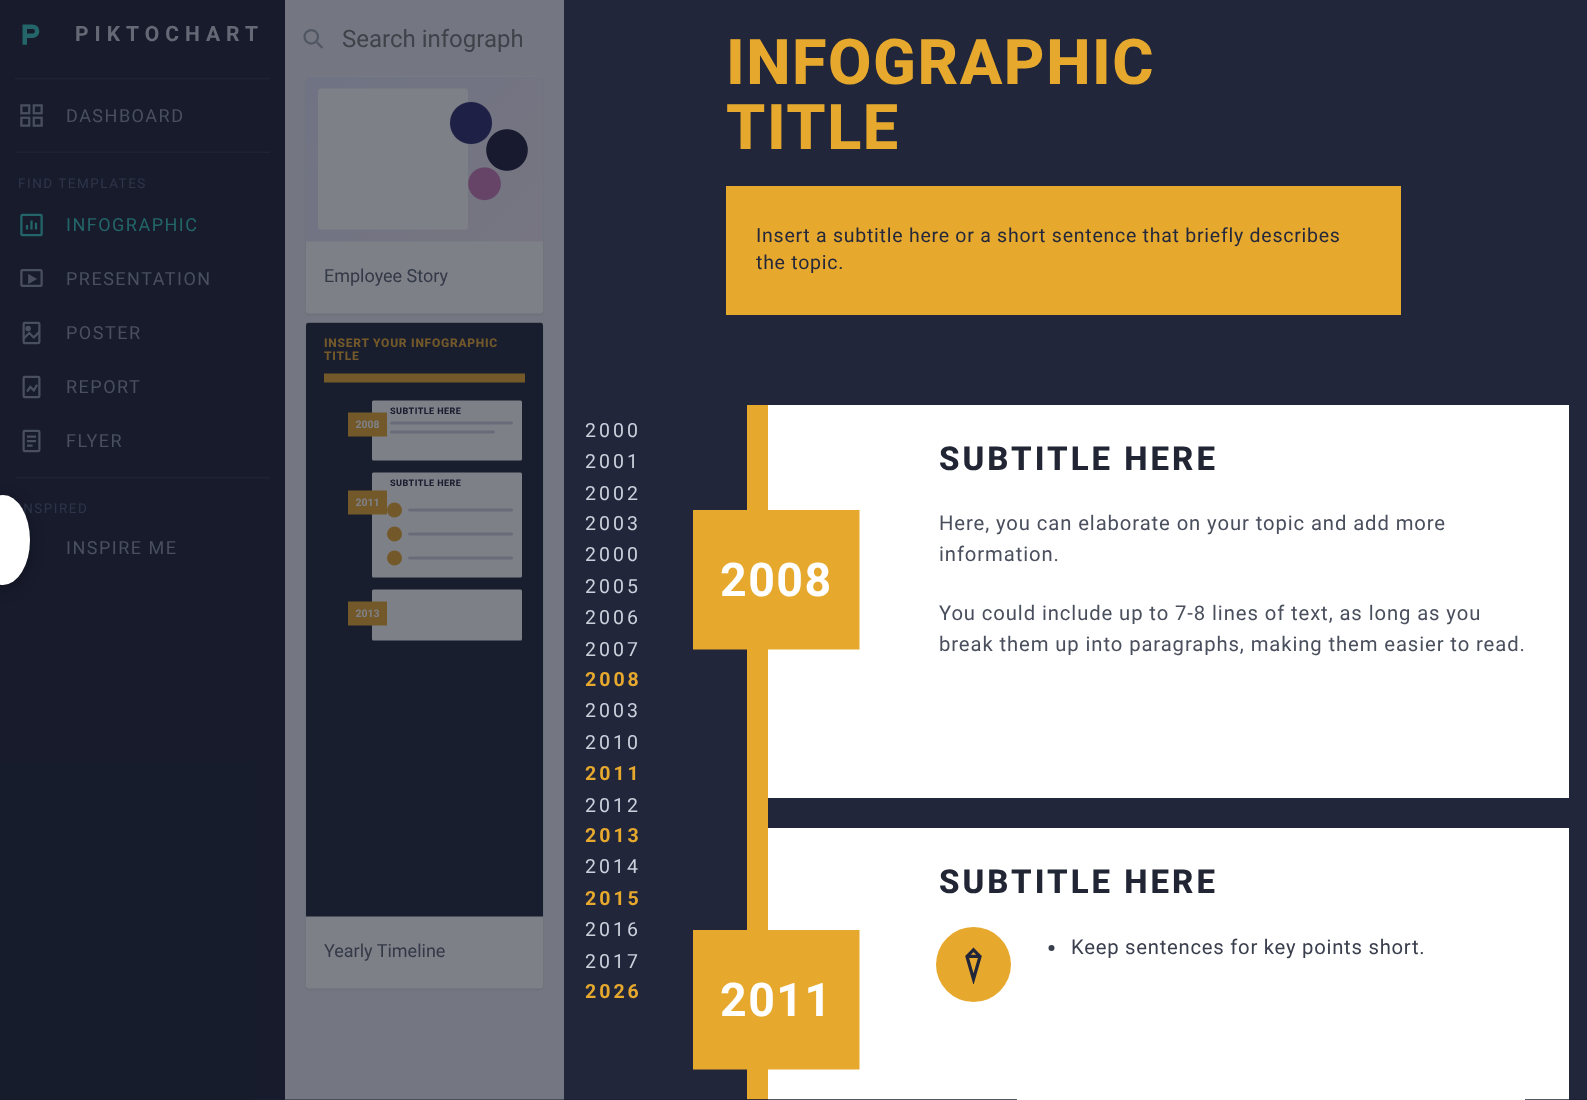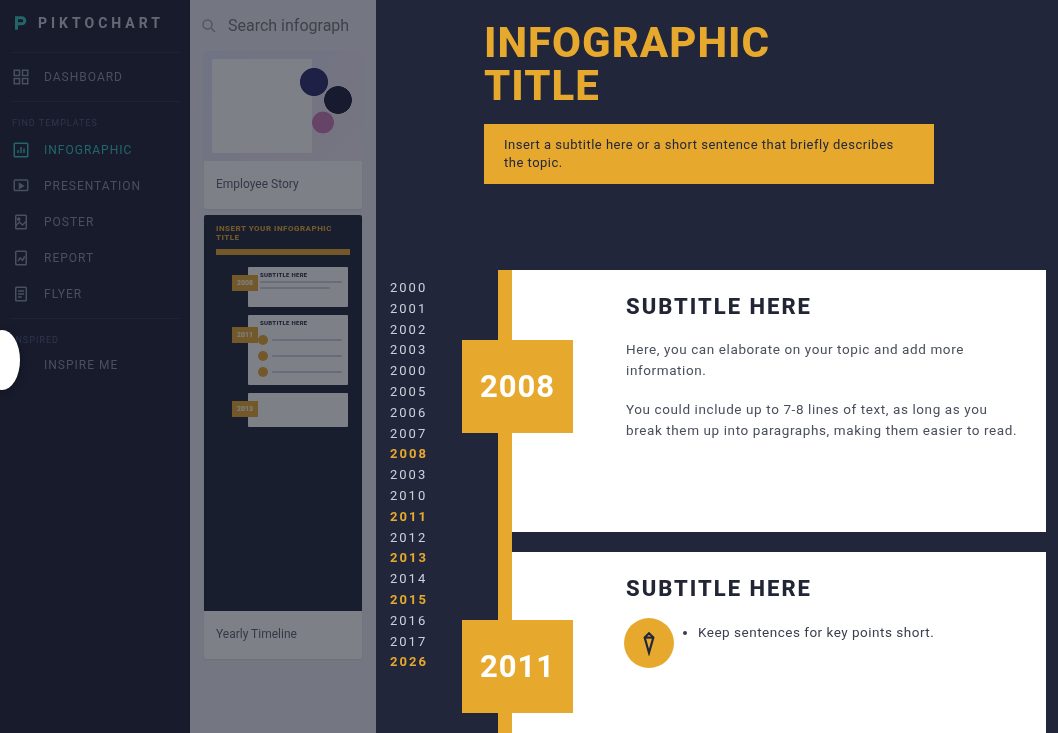--- a/index.html
+++ b/index.html
@@ -1,19 +1,19 @@
 <!DOCTYPE html>
 <html><head>
 <meta charset="utf-8">
 <style>
 *{box-sizing:border-box;margin:0;padding:0;font-family:-apple-system,BlinkMacSystemFont,"Segoe UI",Roboto,sans-serif}
 html,body{width:1058px;height:733px;overflow:hidden;background:#1b2033}
 .app{display:flex;width:100%;height:100%;position:relative}
 .sidebar{width:190px;background:#1b2033;color:#8a92a6;flex-shrink:0;padding-top:0}
-.logo{display:flex;align-items:center;gap:8px;padding:14px 12px;color:#c8cdd7;letter-spacing:4px;font-weight:700;font-size:14px}
+.logo{display:flex;align-items:center;gap:20px;padding:14px 12px;color:#c8cdd7;letter-spacing:4px;font-weight:700;font-size:14px}
 .logo-icon{width:18px;height:18px}
 .nav-item{display:flex;align-items:center;gap:14px;padding:9px 12px;font-size:12px;letter-spacing:1px;cursor:pointer;color:#8a92a6}
 .nav-item.active{color:#35c3b8}
 .nav-item .icon{width:18px;height:18px;flex-shrink:0}
 .nav-section{padding:10px 12px 4px;font-size:9px;letter-spacing:1px;color:#4f5878}
 .nav-divider{height:1px;background:#2a3047;margin:6px 10px}
 .left-handle{position:absolute;left:-16px;top:330px;width:36px;height:60px;background:#fff;border-radius:50%;box-shadow:0 2px 10px rgba(0,0,0,.3);z-index:50}
 .gallery{width:186px;background:#e8ebef;flex-shrink:0;position:relative;overflow:hidden}
 .search-row{display:flex;align-items:center;gap:10px;padding:16px 10px 10px;color:#9aa2ae}
 .search-row input{border:none;background:transparent;font-size:16px;color:#6e7785;outline:none;width:120px}
@@ -37,34 +37,34 @@
 .tl-sub2{position:absolute;font-size:6px;font-weight:800;color:#21263a;letter-spacing:.3px}
 .tl-sub2.s1{left:56px;top:56px}
 .tl-sub2.s2{left:56px;top:104px}
 .tl-line{position:absolute;background:#cfd3db;height:2px;border-radius:1px}
 .tl-dot{position:absolute;width:10px;height:10px;border-radius:50%;background:#e6a92e}
 .card-tall{height:396px}
 .editor{flex:1;background:#21263a;position:relative;overflow:hidden}
 .canvas{position:absolute;inset:0;background:#21263a}
 .title-block{padding:22px 0 0 108px}
 .title{color:#e6a92e;font-weight:800;font-size:42px;line-height:1.02;letter-spacing:1px}
-.subtitle-bar{background:#e6a92e;color:#24283a;margin:16px 0 0 0;padding:12px 20px;width:450px;font-size:13px;letter-spacing:.5px;line-height:1.4}
+.subtitle-bar{background:#e6a92e;color:#24283a;margin:16px 0 0 0;padding:25px 20px;width:450px;font-size:13px;letter-spacing:.5px;line-height:1.4}
 .timeline-wrap{position:absolute;left:14px;top:270px;bottom:0;right:0;display:flex}
 .year-col{width:50px;color:#cbd1dc;font-size:13px;letter-spacing:2px;line-height:20.8px;padding-top:8px}
 .year-col div.hl{color:#e6a92e;font-weight:700}
 .spine{position:absolute;left:108px;top:0;bottom:0;width:14px;background:#e6a92e}
 .entry{position:absolute;left:108px;right:12px}
 .entry .white{position:absolute;left:14px;right:0;top:0;bottom:0;background:#fff}
 .entry .badge{position:absolute;left:-36px;background:#e6a92e;color:#fff;font-weight:700;font-size:31px;letter-spacing:1px;padding:28px 18px}
 .entry .content{position:absolute;left:128px;right:20px;top:24px;color:#2a2f3e}
 .entry .content h3{font-size:22px;font-weight:800;letter-spacing:2px;margin-bottom:20px;color:#212534}
 .entry .content p{font-size:13.5px;letter-spacing:.6px;line-height:1.55;color:#4a4f5d;margin-bottom:18px}
 .entry .icon-pencil{width:50px;height:50px;border-radius:50%;background:#e6a92e;position:absolute;left:126px;top:66px;display:flex;align-items:center;justify-content:center}
 .entry ul{position:absolute;left:200px;top:70px;font-size:13.5px;letter-spacing:.5px;color:#3a3f4d;line-height:1.5}
-.entry ul li{}
+.entry ul li{margin-left:16px}
 .overlay-dim{position:absolute;inset:0;background:rgba(20,24,38,.55);pointer-events:none}
 .gallery,.sidebar{position:relative}
 .gallery .overlay-dim,.sidebar .overlay-dim{z-index:40}
 svg{display:block}
 </style>
 </head>
 <body>
 
 <div class="app">
 

